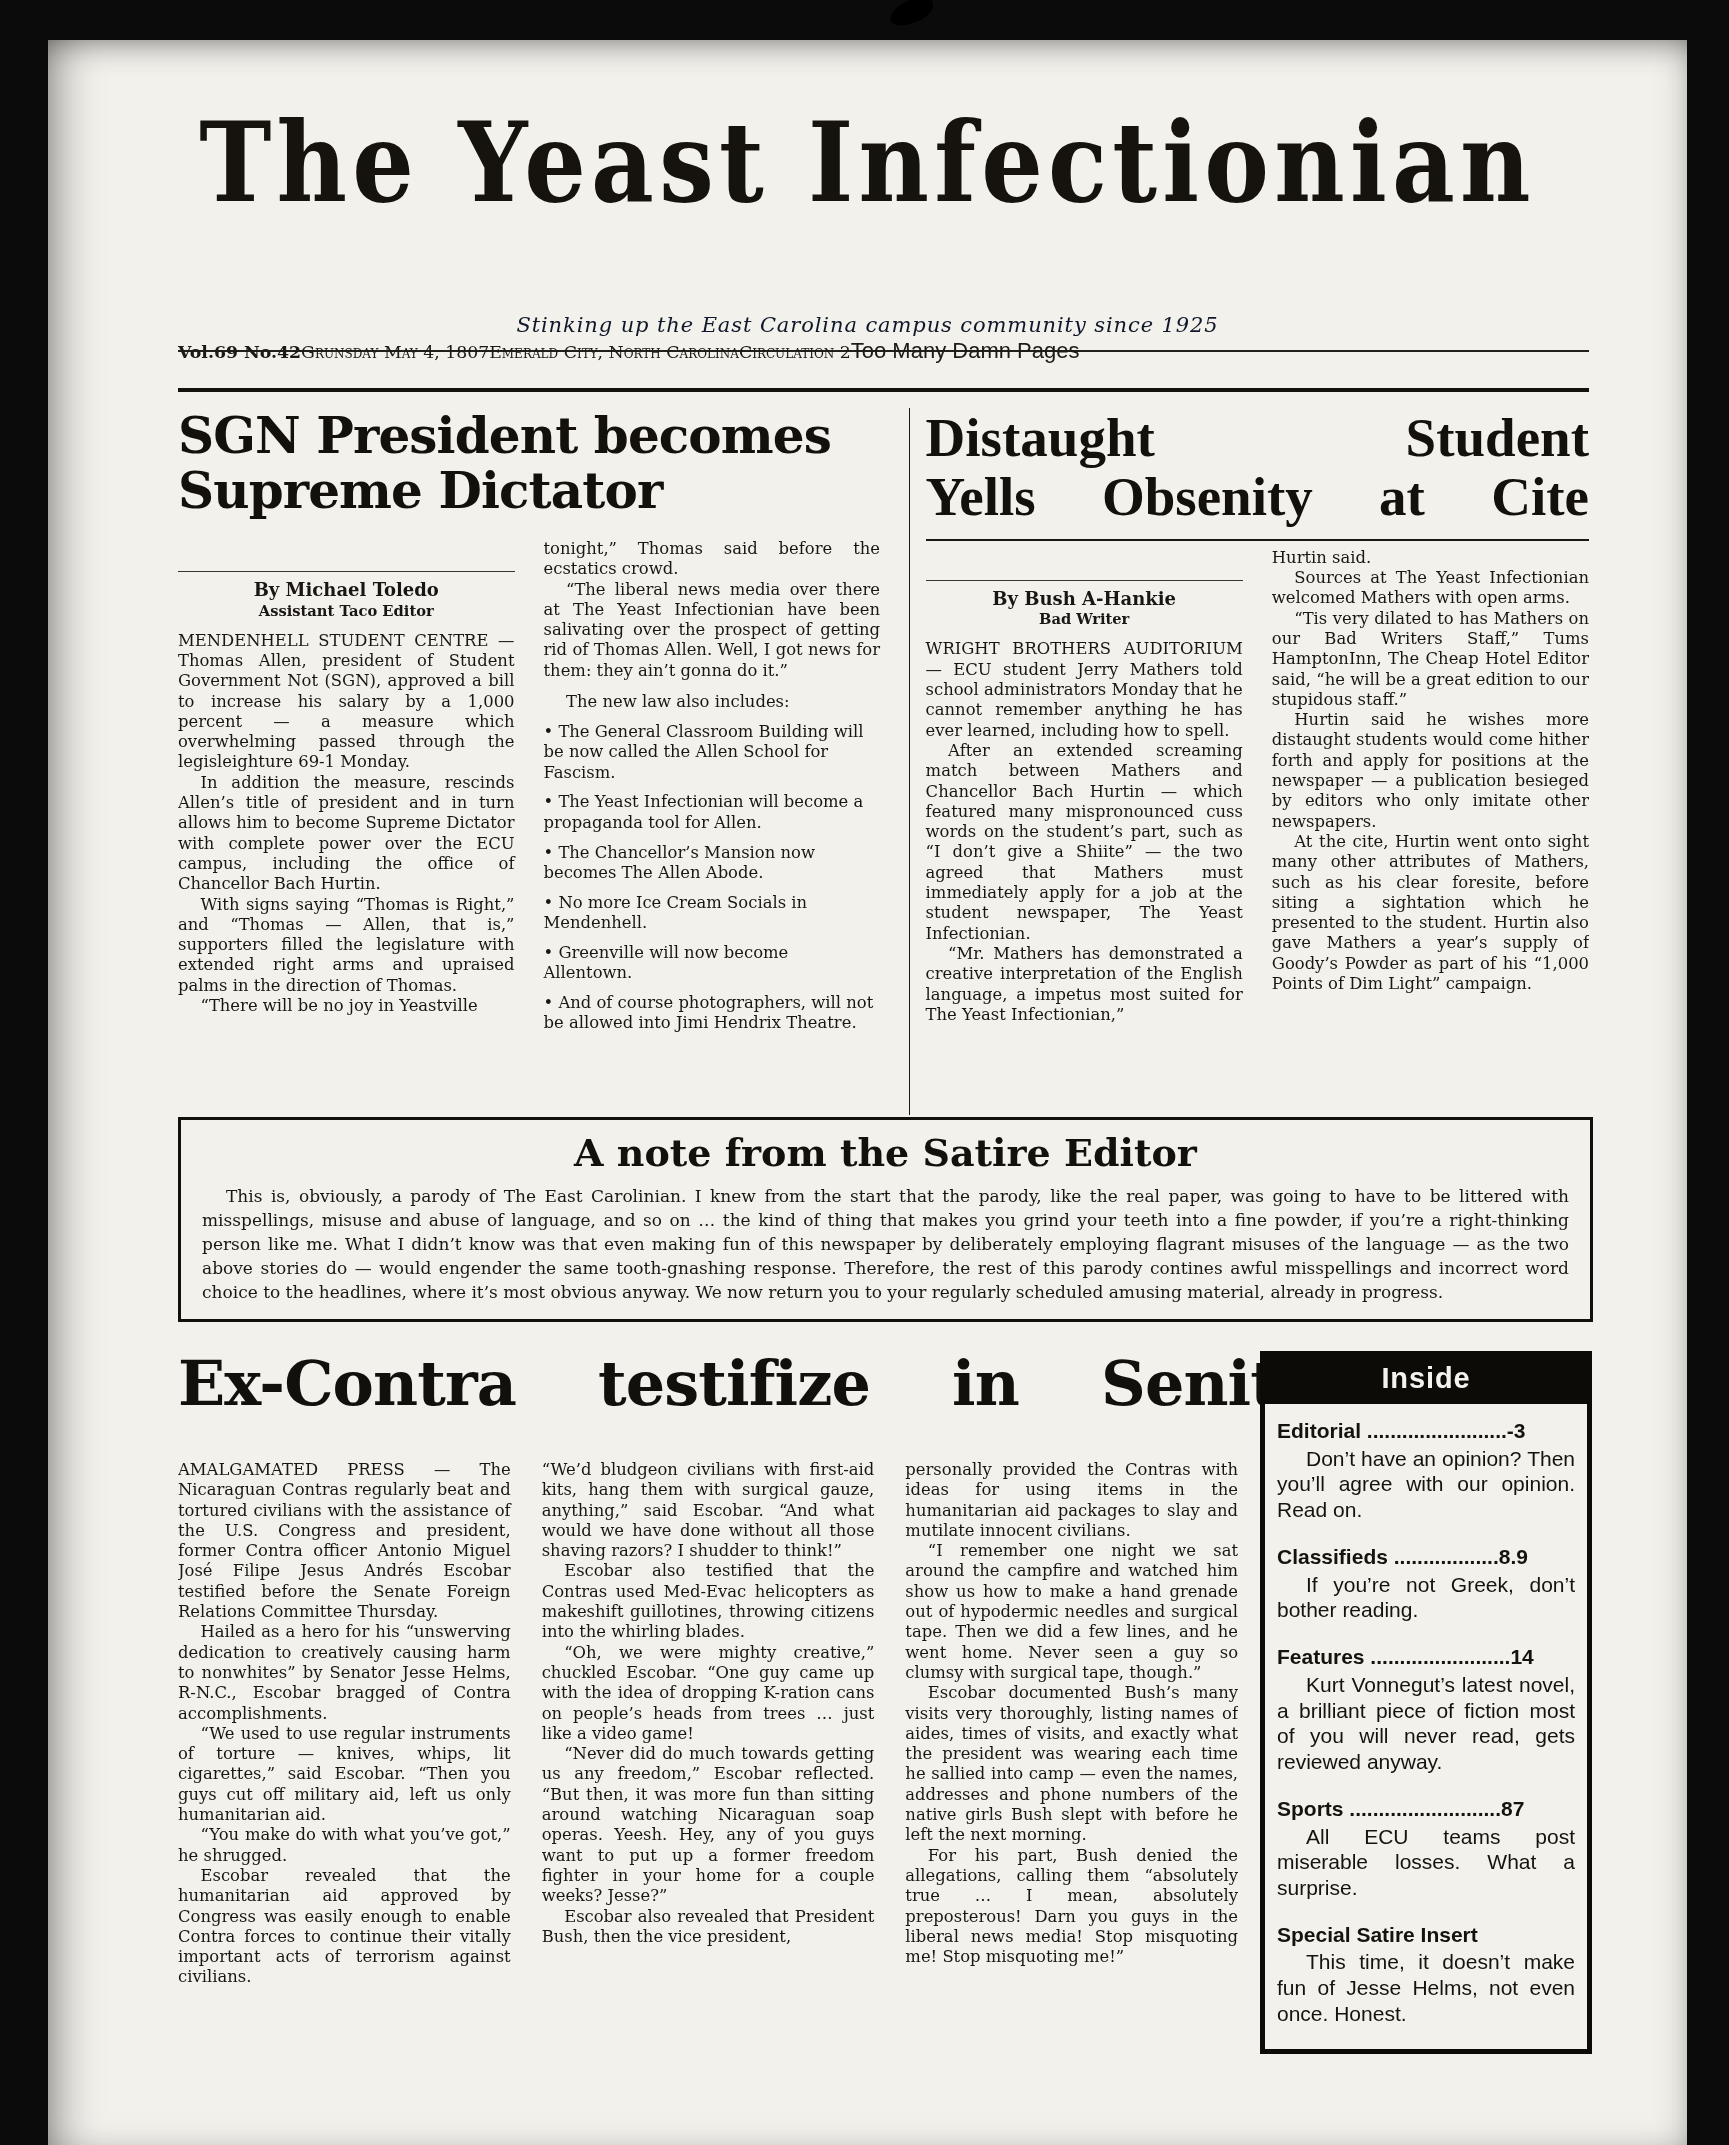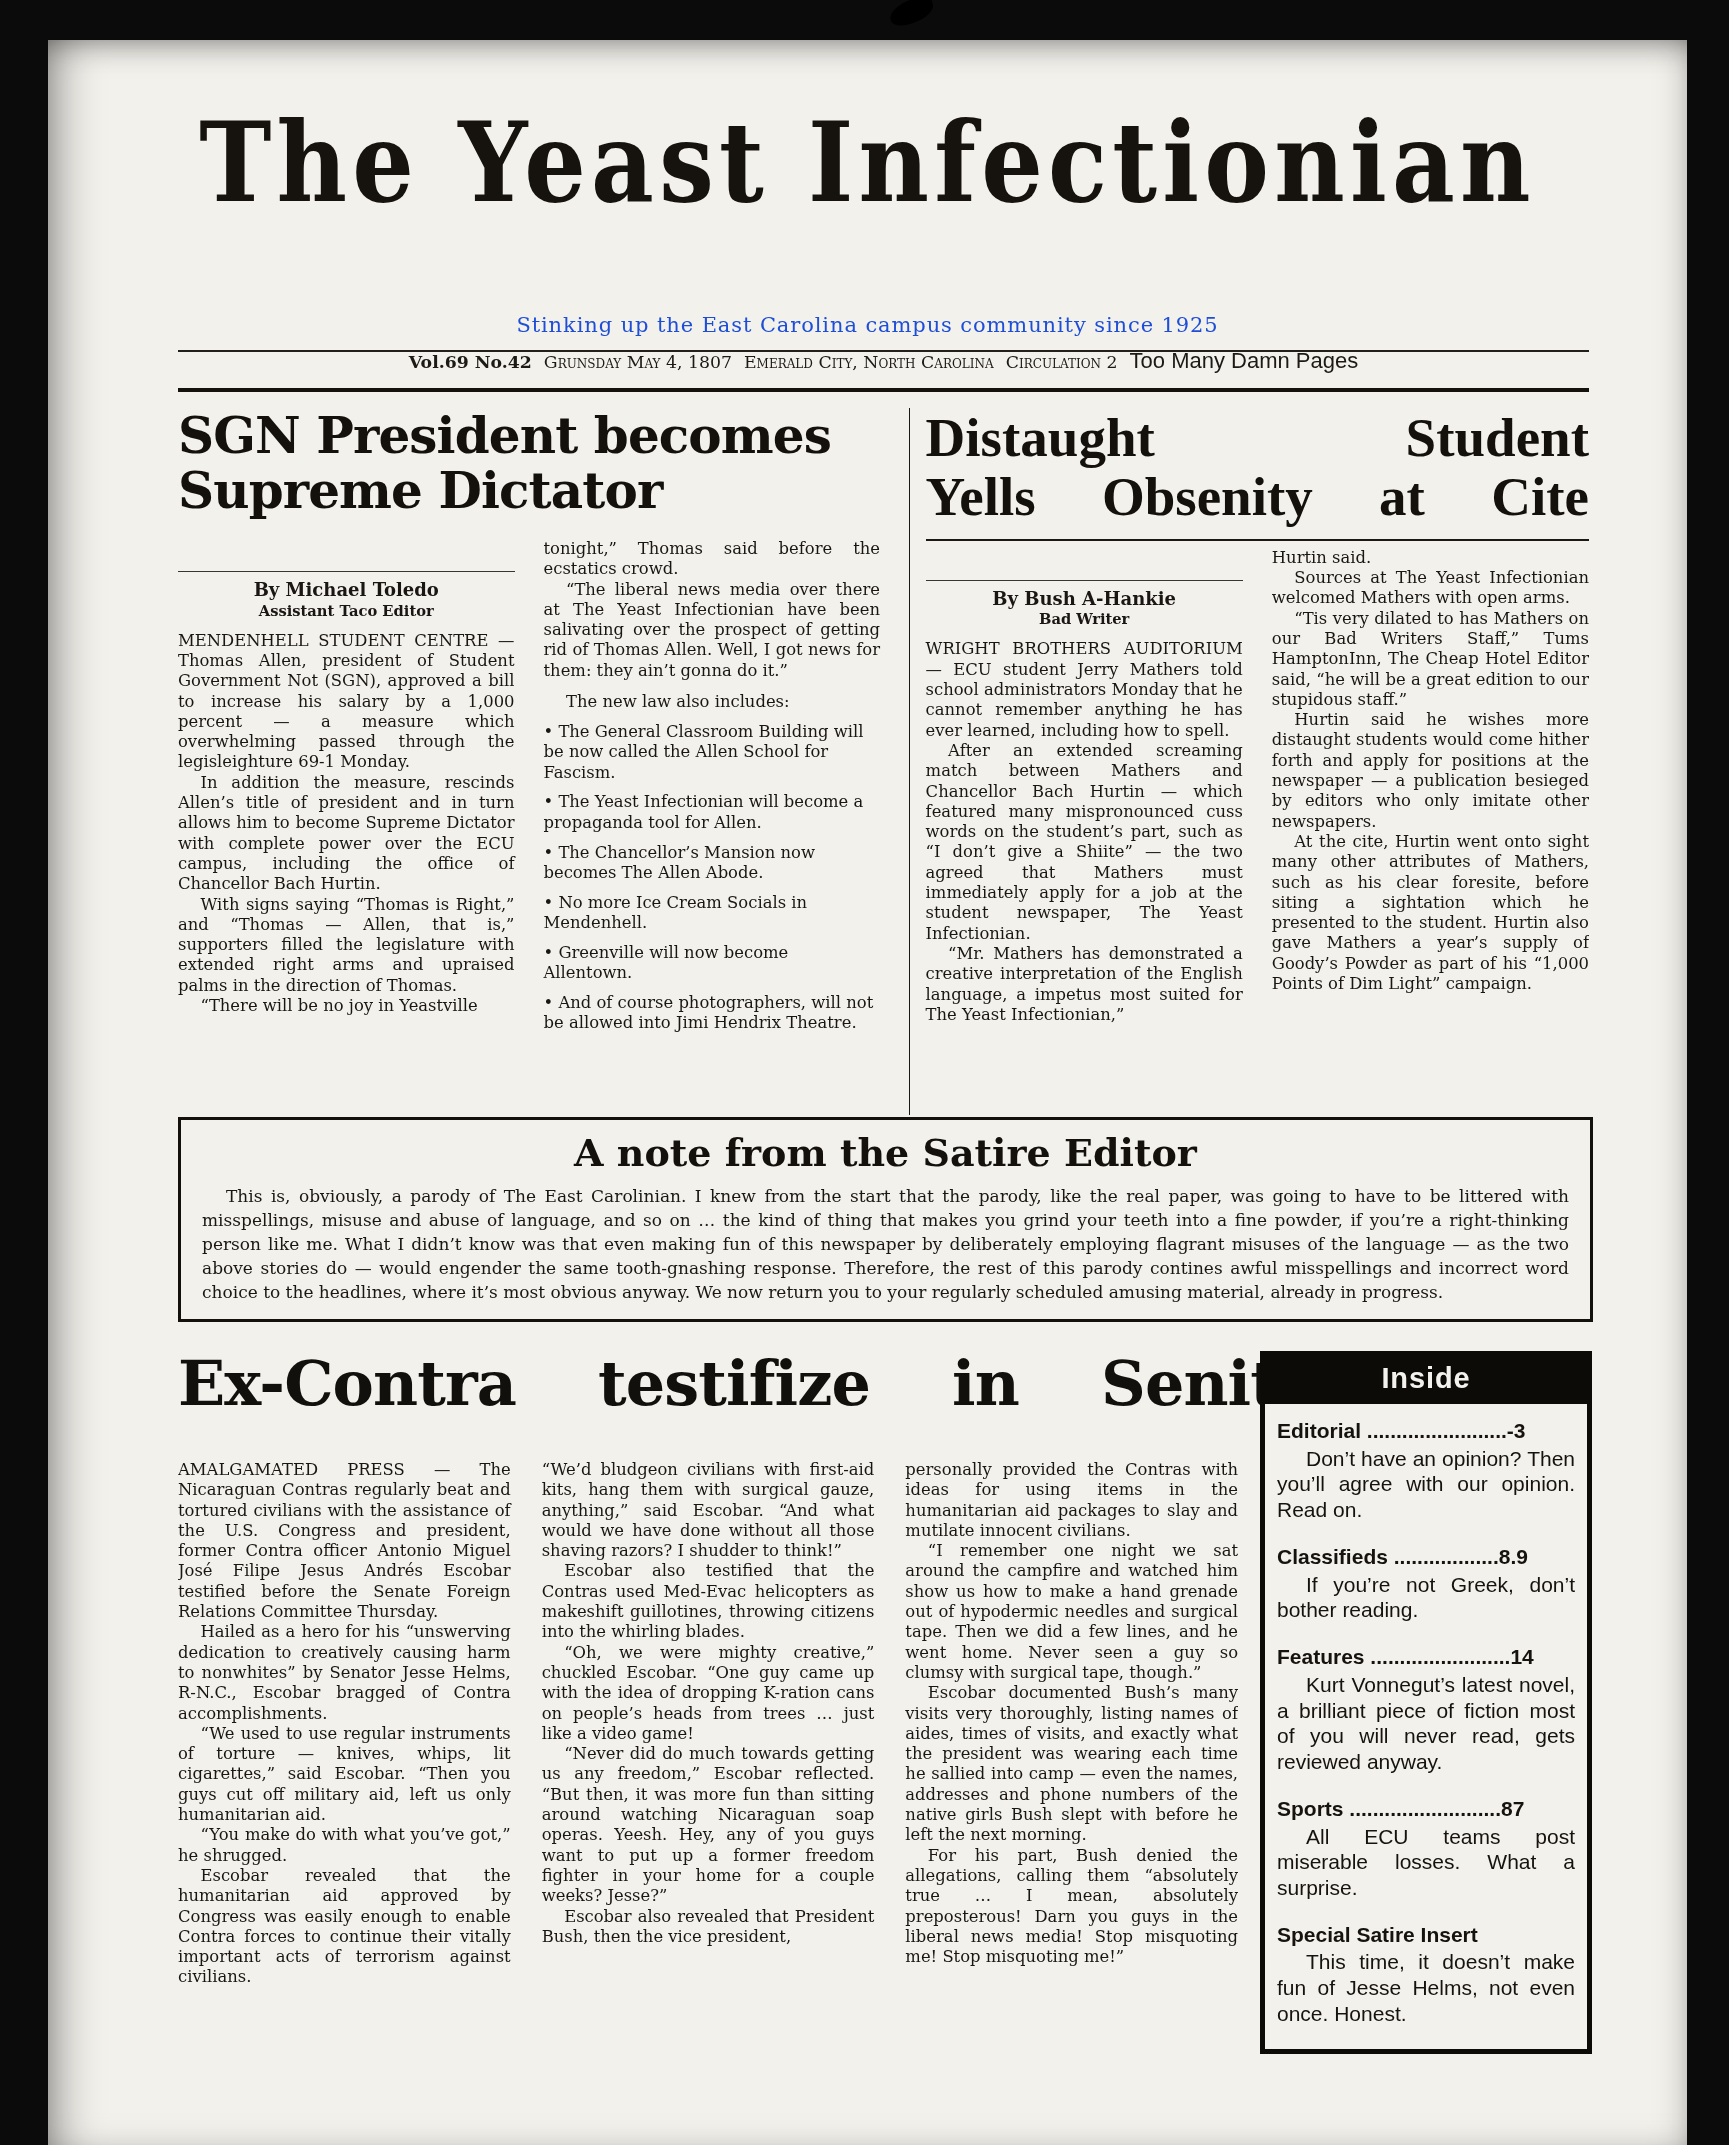--- a/index.html
+++ b/index.html
@@ -22,28 +22,28 @@
   }
   
   .masthead-title {
     position:absolute; top:57px; left:0; width:100%;
     text-align:center; font-weight:bold; font-size:97px;
     letter-spacing:5.2px; color:#16130f; transform:scaleY(1.14);
     transform-origin:top center; white-space:nowrap;
   }
   .tagline {
     position:absolute; top:273px; left:0; width:100%;
-    text-align:center; font-size:21px;
-    letter-spacing:0.9px; color:#1d4ed8;
+    text-align:center; font-style:italic; font-size:21px;
+    letter-spacing:0.9px; color:#0f172a;
   }
   .rule-thin  { position:absolute; left:130px; width:1411px; height:1.7px; background:#23201c; top:310px; }
   .infoline {
-    position:absolute; left:130px; width:1411px; top:308px;
-    display:flex; justify-content:center; align-items:baseline;
-    font-size:17.3px; font-variant:small-caps; color:#1d1a16;gap:12px;
+    position:absolute; left:130px; width:1411px; top:298px;
+    display:flex; justify-content:flex-start; align-items:baseline;
+    font-size:17.3px; font-variant:small-caps; color:#1d1a16;
   }
   .info-vol   { font-variant:normal; font-weight:bold; font-size:17.3px; }
   .info-pages { font-variant:normal; font-weight:normal; font-family:"Liberation Sans",sans-serif; font-size:22px; }
   .rule-thick { position:absolute; left:130px; width:1411px; height:4.3px; background:#15120e; top:348px; }
 
   
   .story-row {
     position:absolute; left:130px; top:368px; width:1411px; height:707px;
     display:flex; overflow:hidden;
   }

